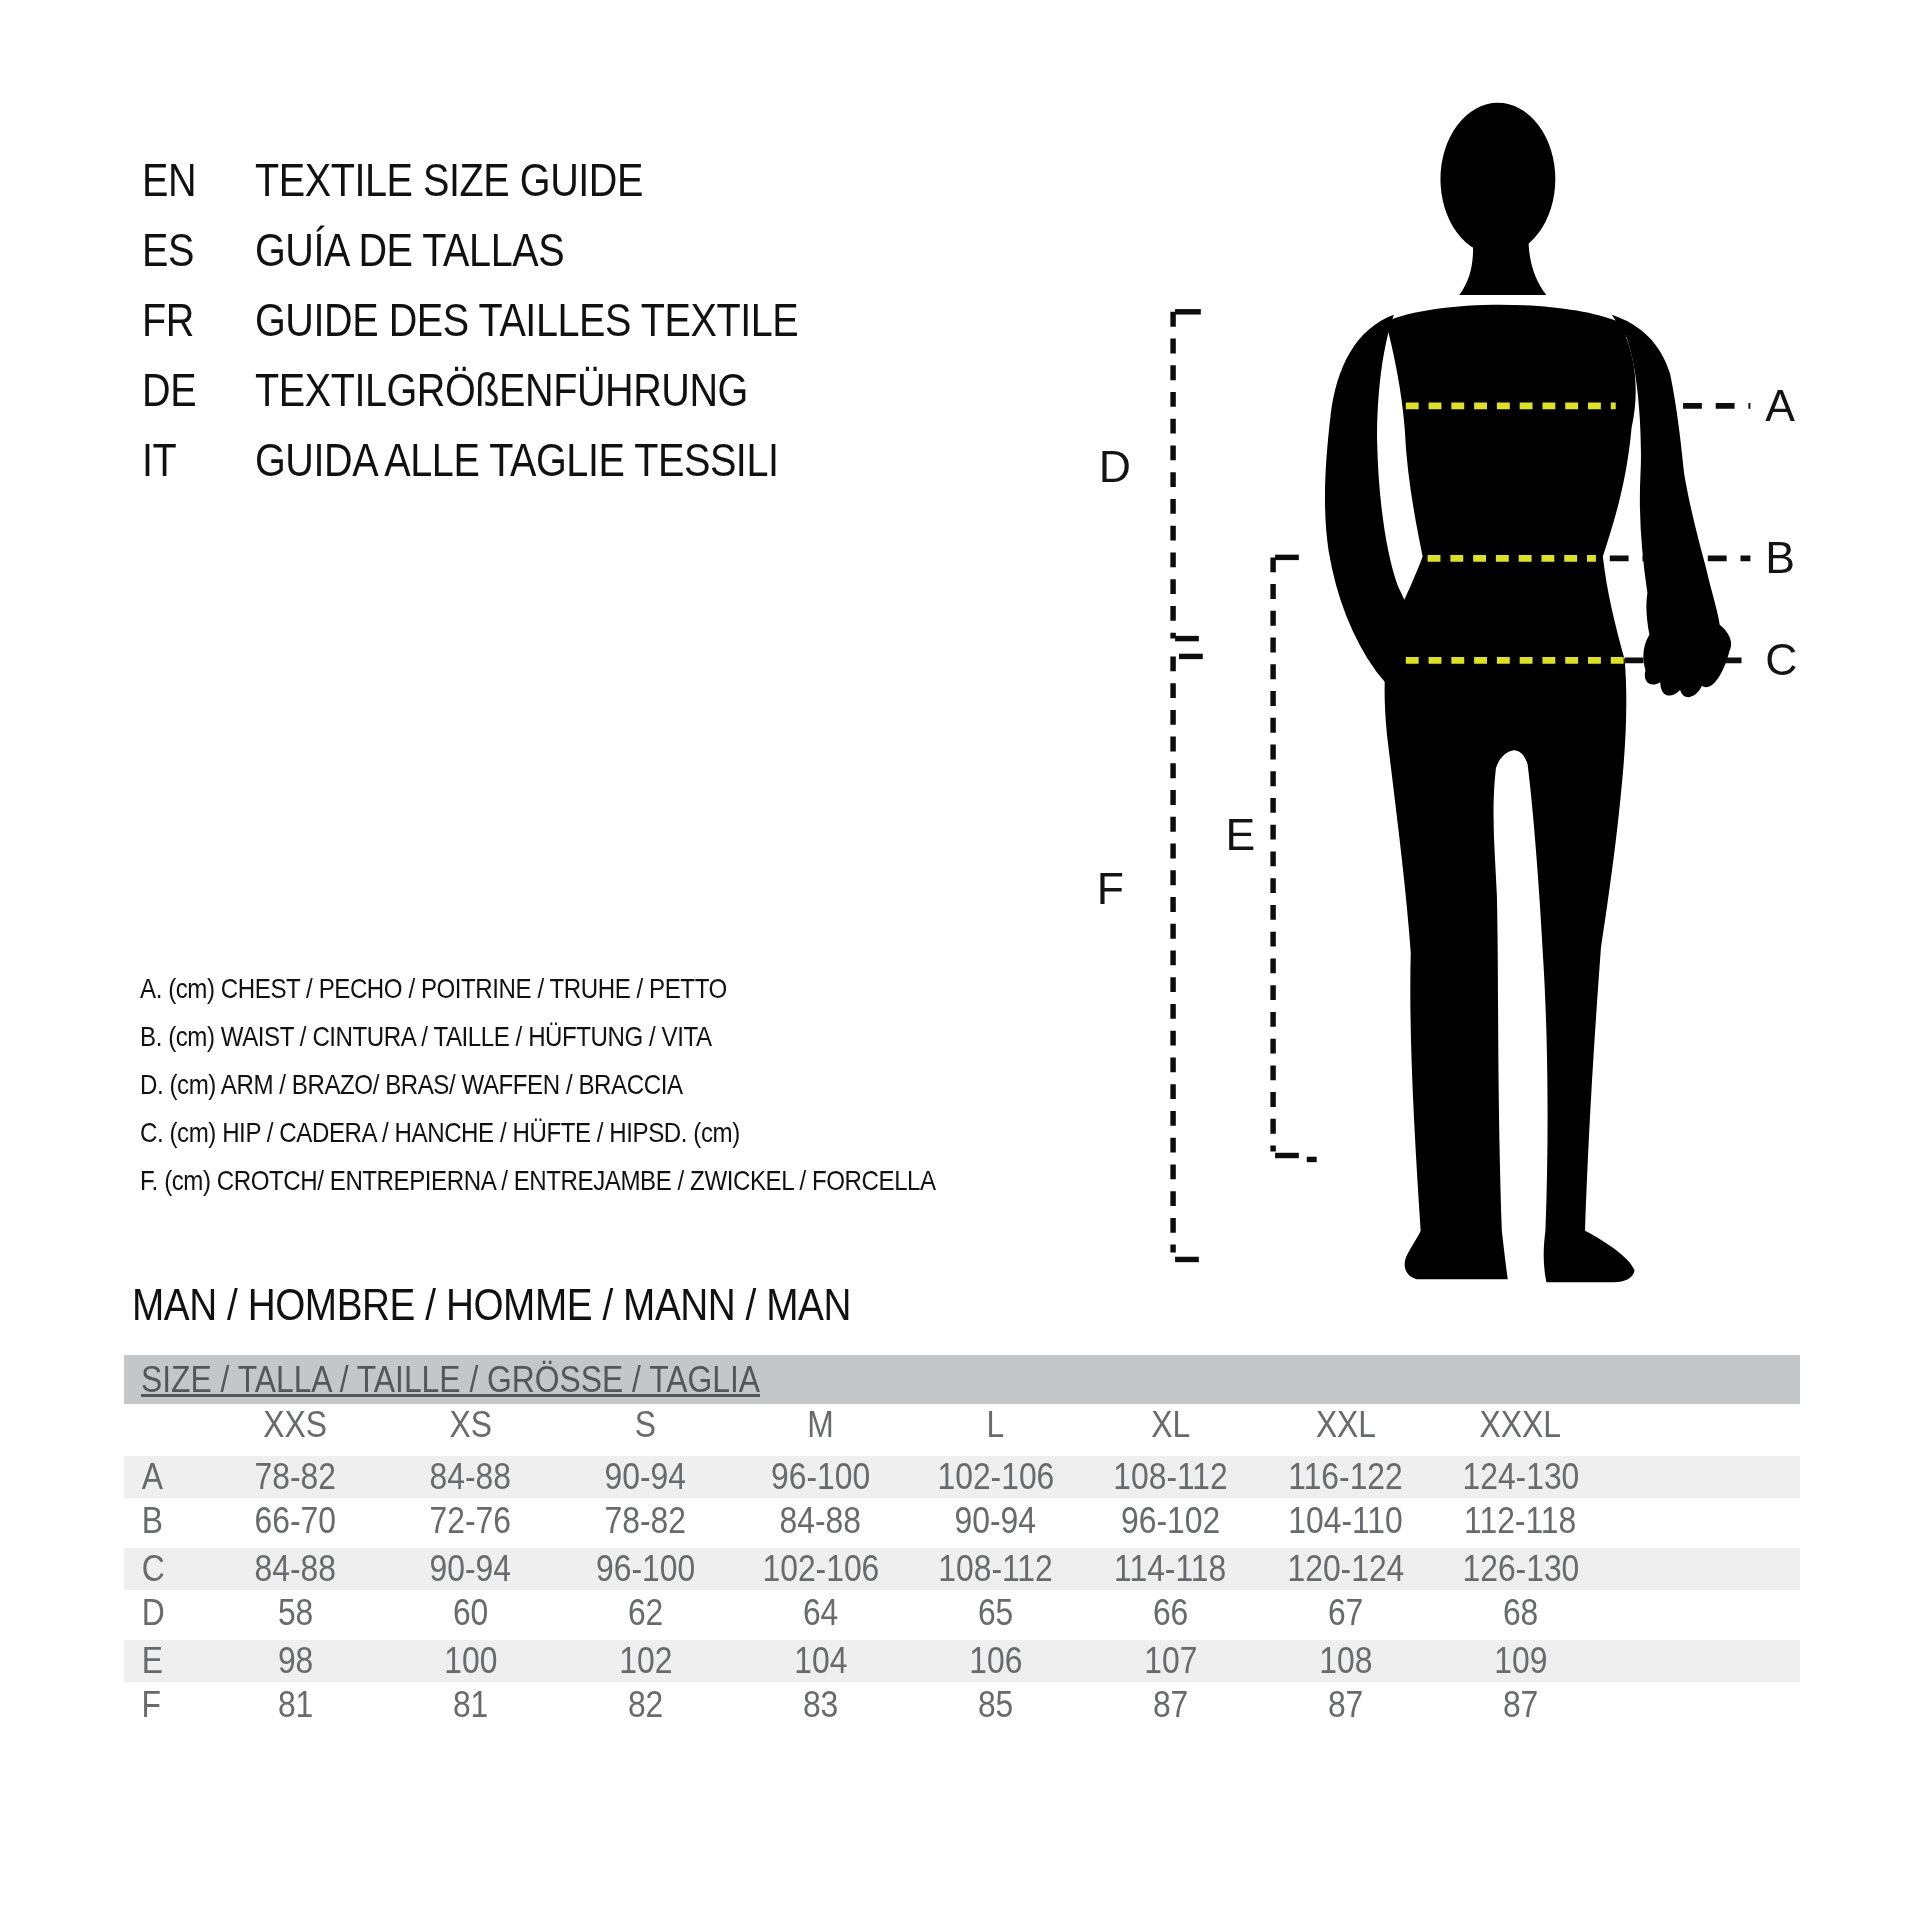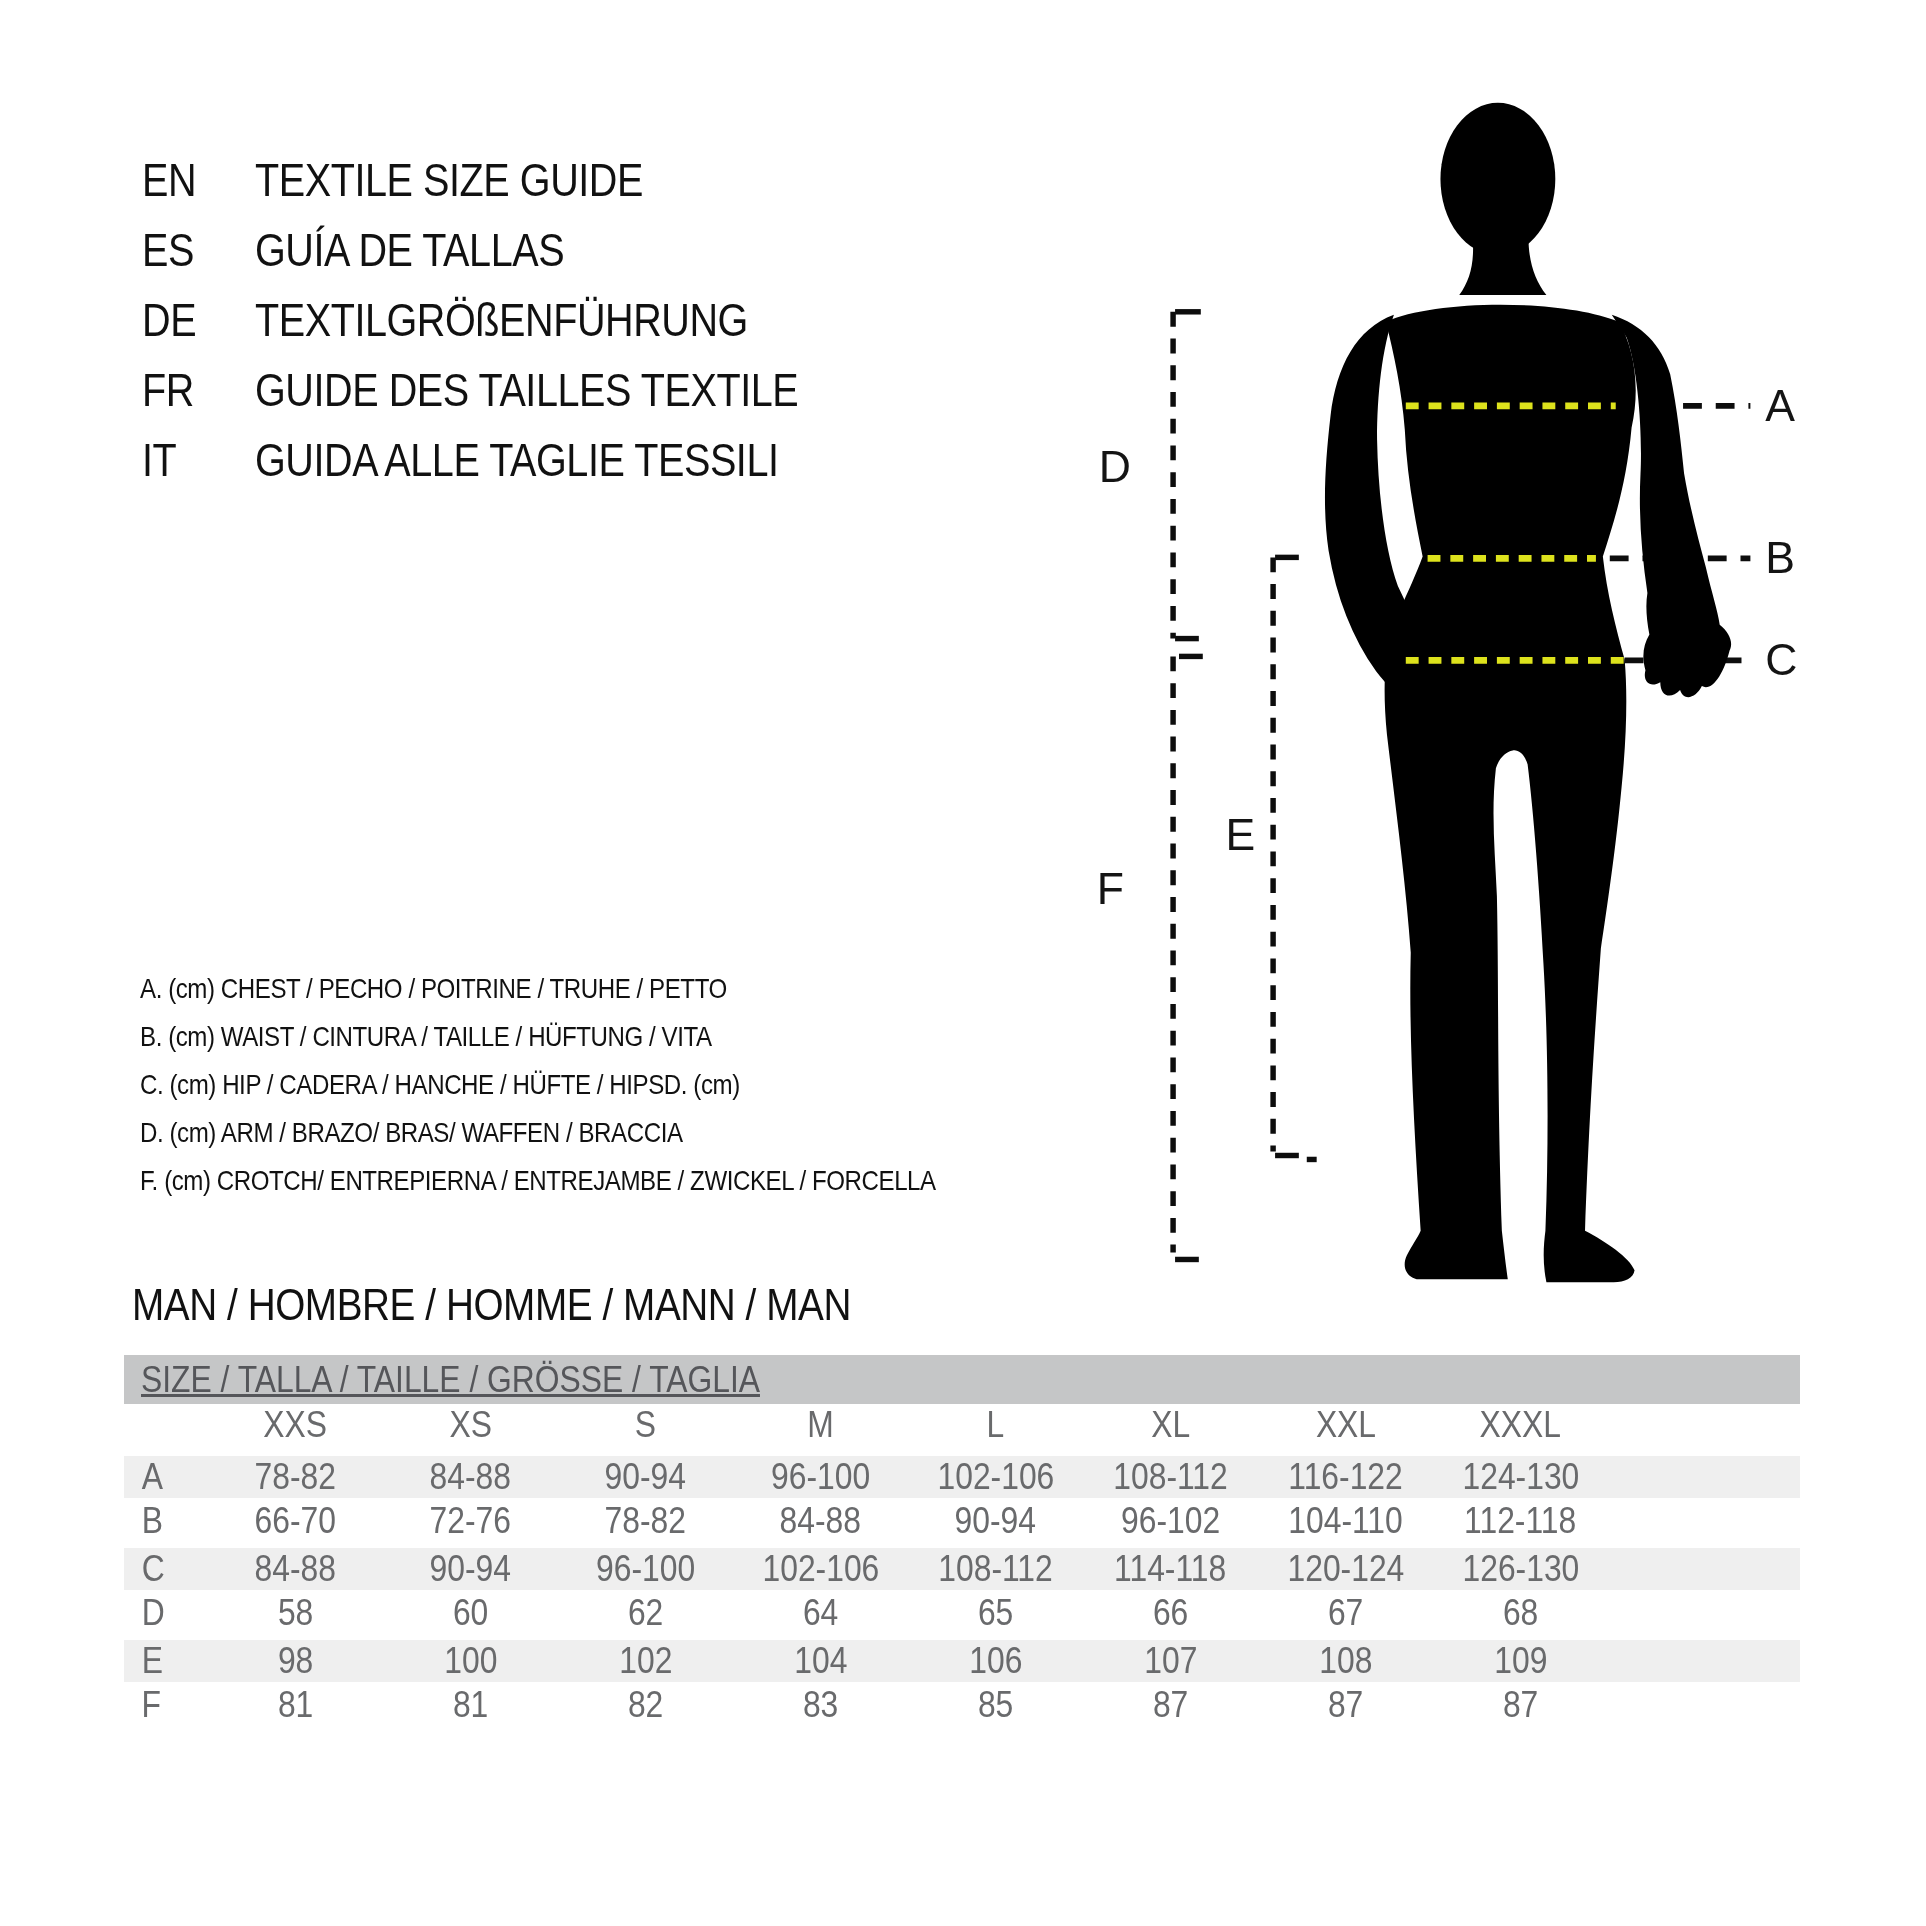--- a/index.html
+++ b/index.html
@@ -44,26 +44,26 @@
   <div class="langs">
     <div class="lang-row">
       <span class="lang-code"><span class="cond">EN</span></span>
       <span class="cond">TEXTILE SIZE GUIDE</span>
     </div>
     <div class="lang-row">
       <span class="lang-code"><span class="cond">ES</span></span>
       <span class="cond">GUÍA DE TALLAS</span>
     </div>
     <div class="lang-row">
+      <span class="lang-code"><span class="cond">FR</span></span>
+      <span class="cond">GUIDE DES TAILLES TEXTILE</span>
+    </div>
+    <div class="lang-row">
       <span class="lang-code"><span class="cond">DE</span></span>
       <span class="cond">TEXTILGRÖßENFÜHRUNG</span>
-    </div>
-    <div class="lang-row">
-      <span class="lang-code"><span class="cond">FR</span></span>
-      <span class="cond">GUIDE DES TAILLES TEXTILE</span>
     </div>
     <div class="lang-row">
       <span class="lang-code"><span class="cond">IT</span></span>
       <span class="cond">GUIDA ALLE TAGLIE TESSILI</span>
     </div>
   </div>
 
   <div class="fig">
     <svg viewBox="1080 90 740 1230" xmlns="http://www.w3.org/2000/svg">
 
@@ -164,24 +164,24 @@
   </div>
 
   <div class="legend">
     <div class="legend-row">
         <span class="cond">A. (cm) CHEST / PECHO / POITRINE / TRUHE / PETTO</span>
       </div>
     <div class="legend-row">
         <span class="cond">B. (cm) WAIST / CINTURA / TAILLE / HÜFTUNG / VITA</span>
       </div>
     <div class="legend-row">
+        <span class="cond">D. (cm) ARM / BRAZO/ BRAS/ WAFFEN / BRACCIA</span>
+      </div>
+    <div class="legend-row">
         <span class="cond">C. (cm) HIP / CADERA / HANCHE / HÜFTE / HIPSD. (cm)</span>
-      </div>
-    <div class="legend-row">
-        <span class="cond">D. (cm) ARM / BRAZO/ BRAS/ WAFFEN / BRACCIA</span>
       </div>
     <div class="legend-row">
         <span class="cond">F. (cm) CROTCH/ ENTREPIERNA / ENTREJAMBE / ZWICKEL / FORCELLA</span>
       </div>
   </div>
 
   <div class="category">
     <span class="cond">MAN / HOMBRE / HOMME / MANN / MAN</span>
   </div>
 

